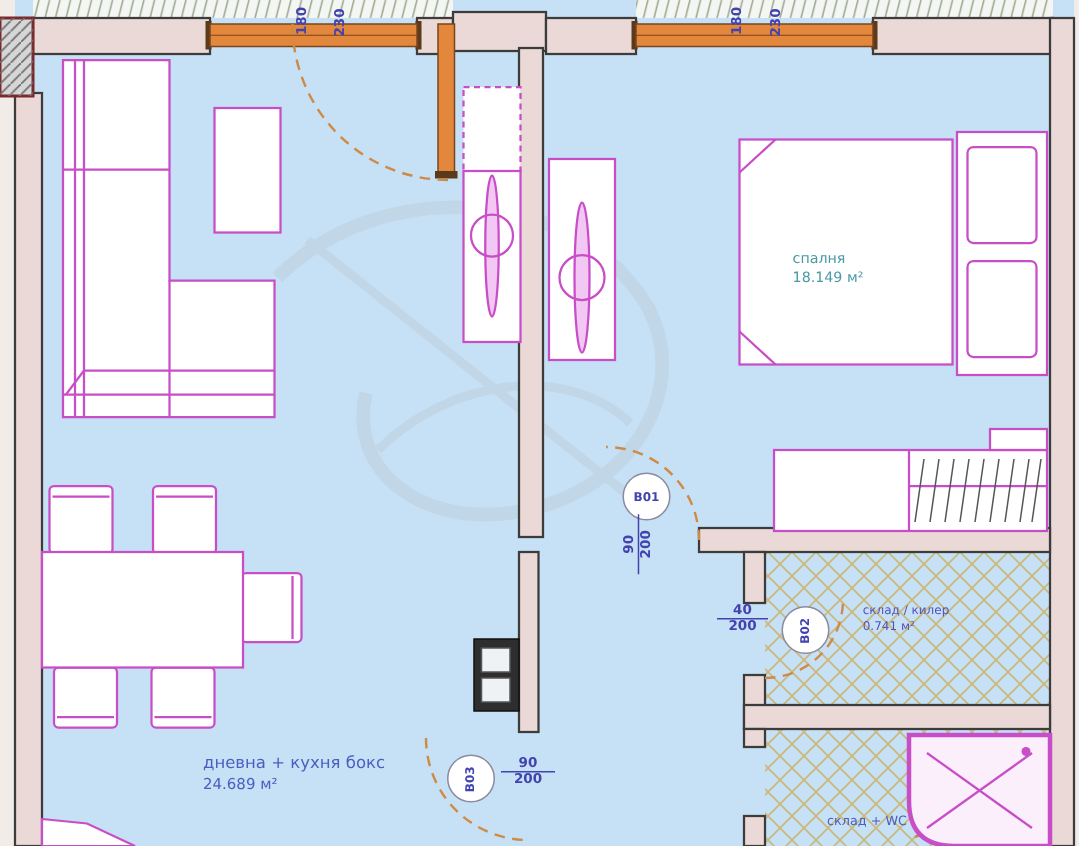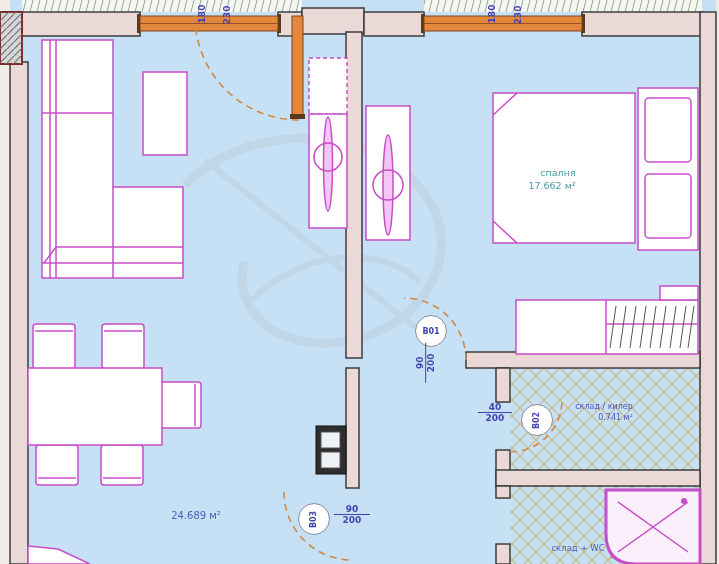--- a/index.html
+++ b/index.html
@@ -2,21 +2,21 @@
 <html><head>
 <meta charset="utf-8">
 <style>
   html,body{margin:0;padding:0;background:#fff;}
   #plan{
     position:relative;width:719px;height:564px;overflow:hidden;
     background:#c6e0f5;
     font-family:"DejaVu Sans", sans-serif;
   }
   svg{position:absolute;left:0;top:0;}
-  .room-label{position:absolute;text-align:right;transform:translate(-50%,-50%);
+  .room-label{position:absolute;text-align:left;transform:translate(-50%,-50%);
     line-height:1.35;white-space:nowrap;z-index:6;}
   .room-label .nm{display:block;}
   .room-label .ar{display:block;}
   .lbl-living .nm{font-size:11px;color:#4a5fc0;}
   .lbl-living .ar{font-size:10px;color:#4a5fc0;}
   .lbl-bedroom .nm,.lbl-bedroom .ar{font-size:9.5px;color:#4b9aa6;}
   .lbl-storage .nm,.lbl-storage .ar{font-size:8px;color:#5353bb;}
   .lbl-bath .nm{font-size:8.5px;color:#4a5fc0;}
   .badge{position:absolute;width:30px;height:30px;border-radius:50%;
     background:#ffffff;border:1.5px solid #8a8aa0;display:flex;align-items:center;
@@ -193,25 +193,26 @@
     </g>
 
     <g>
       <rect x="316" y="426" width="30" height="48" fill="#2e2e2e" stroke="#111" stroke-width="1"></rect>
       <rect x="321" y="432" width="19" height="16" fill="#eef2f4" stroke="#555" stroke-width="1"></rect>
       <rect x="321" y="452" width="19" height="16" fill="#eef2f4" stroke="#555" stroke-width="1"></rect>
     </g>
   </svg>
 
   <div class="room-label lbl-living" style="left:196px;top:516px;">
+    <span class="nm">дневна + кухня бокс</span>
     <span class="ar">24.689 м²</span>
   </div>
   <div class="room-label lbl-bedroom" style="left:552px;top:180px;">
     <span class="nm">спалня</span>
-    <span class="ar">17.662 м²</span>
+    <span class="ar">18.149 м²</span>
   </div>
   <div class="room-label lbl-storage" style="left:604px;top:413px;">
     <span class="nm">склад / килер</span>
     <span class="ar">0.741 м²</span>
   </div>
   <div class="room-label lbl-bath" style="left:578px;top:549px;">
     <span class="nm">склад + WC</span>
   </div>
 
   <div class="badge" style="left:415px;top:315px;">

